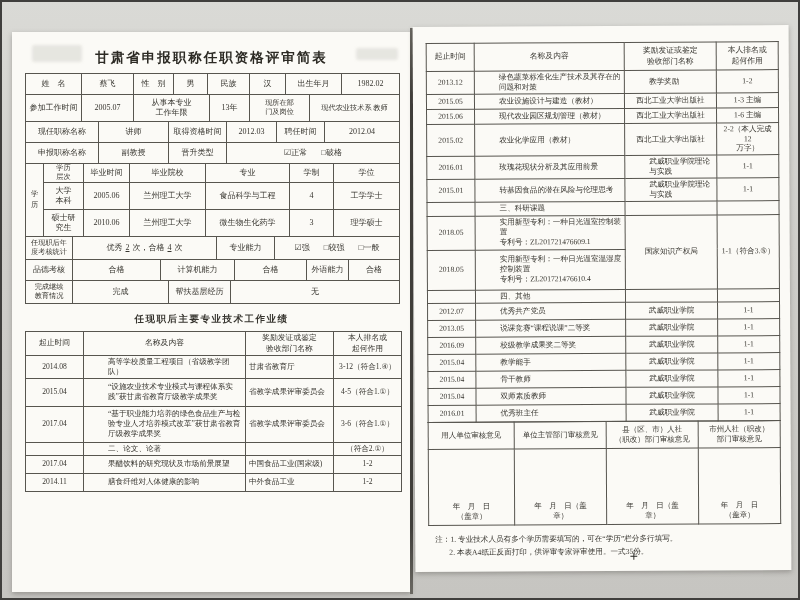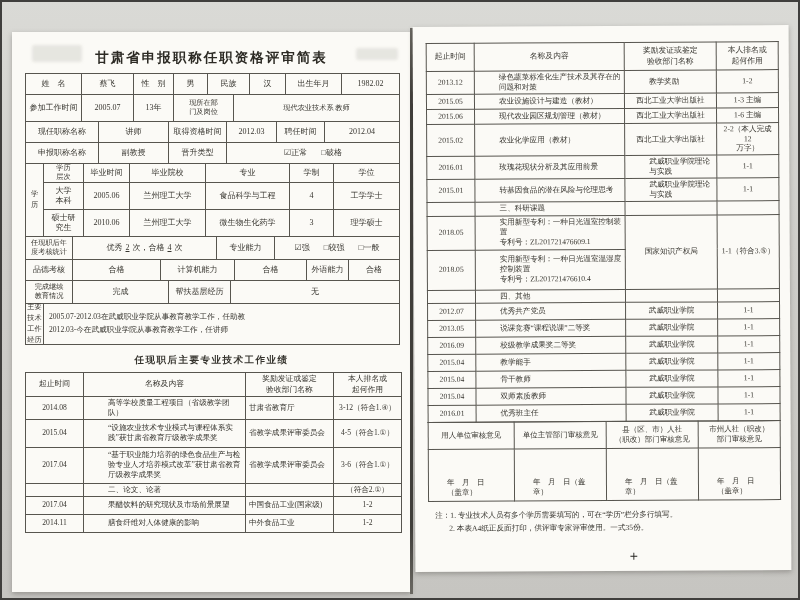--- a/index.html
+++ b/index.html
@@ -44,21 +44,21 @@
   .ach1{width:376px;margin:5px 11px 0 13px;}
   .ach1 td.org{text-align:left;}
   .ach2{width:352px;margin:16px 0 0 13px;}
   .r13{height:13px;}.r14{height:14px;}.r15{height:15px;}.r17{height:17px;}.r18{height:18px;}
   .r20{height:20px;}.r22{height:22px;}.r24{height:24px;}.r28{height:28px;}
   .r34{height:34px;}.r36{height:36px;}.r40{height:40px;}
   .hh24 th{height:24px;}.hh28 th{height:28px;}
   .appr{width:352px;margin:-1px 0 0 13px;font-size:7.5px;}
   .appr th,.appr td{border:1px solid #57554f;}
   .appr th{height:27px;font-weight:normal;white-space:pre-line;text-align:center;vertical-align:middle;padding:1px;}
-  .appr td{height:52px;vertical-align:bottom;padding:3px 18px;}
+  .appr td{height:76px;vertical-align:bottom;text-align:center;padding:3px 18px;}
   .notes{margin:7px 0 0 20px;font-size:7.6px;line-height:1.75;}
   .notes .n2{margin-left:14px;}
   .cursor{position:absolute;left:214px;top:524px;font-size:11px;color:#1e1d1a;
     font-family:"DejaVu Sans",sans-serif;}
 </style>
 </head>
 <body>
 
 <div class="screen">
 
@@ -74,20 +74,22 @@
         <div class="icell" style="width:40px">性　别</div>
         <div class="icell" style="width:34px">男</div>
         <div class="icell" style="width:42px">民族</div>
         <div class="icell" style="width:36px">汉</div>
         <div class="icell" style="width:56px">出生年月</div>
         <div class="icell fx">1982.02</div>
       </div>
       <div class="irow h28">
         <div class="icell" style="width:55px">参加工作时间</div>
         <div class="icell" style="width:52px">2005.07</div>
+        <div class="icell pl" style="width:76px">从事本专业
+工作年限</div>
         <div class="icell" style="width:40px">13年</div>
         <div class="icell pl s7" style="width:60px">现所在部
 门及岗位</div>
         <div class="icell fx s7">现代农业技术系 教师</div>
       </div>
       <div class="irow h22">
         <div class="icell" style="width:72px">现任职称名称</div>
         <div class="icell" style="width:70px">讲师</div>
         <div class="icell" style="width:58px">取得资格时间</div>
         <div class="icell" style="width:50px">2012.03</div>
@@ -166,30 +168,20 @@
         <div class="icell" style="width:42px">外语能力</div>
         <div class="icell fx">合格</div>
       </div>
       <div class="irow h24">
         <div class="icell pl s7" style="width:46px">完成继续
 教育情况</div>
         <div class="icell" style="width:96px">完成</div>
         <div class="icell" style="width:62px">帮扶基层经历</div>
         <div class="icell fx">无</div>
       </div>
-      <div class="irow h40">
-        <div class="vside">主要
-技术
-工作
-经历</div>
-        <div class="expbody">
-          <div>2005.07-2012.03在武威职业学院从事教育教学工作，任助教</div>
-          <div>2012.03-今在武威职业学院从事教育教学工作，任讲师</div>
-        </div>
-      </div>
     </div>
 
     <div class="sectitle">任现职后主要专业技术工作业绩</div>
 
     <table class="ach ach1">
       <colgroup>
           <col style="width:58px">
           <col style="width:162px">
           <col style="width:88px">
           <col style="width:68px">

